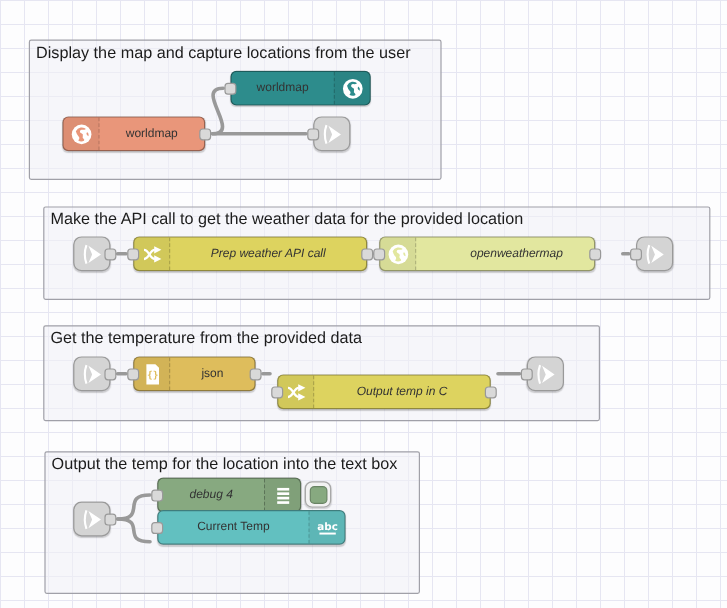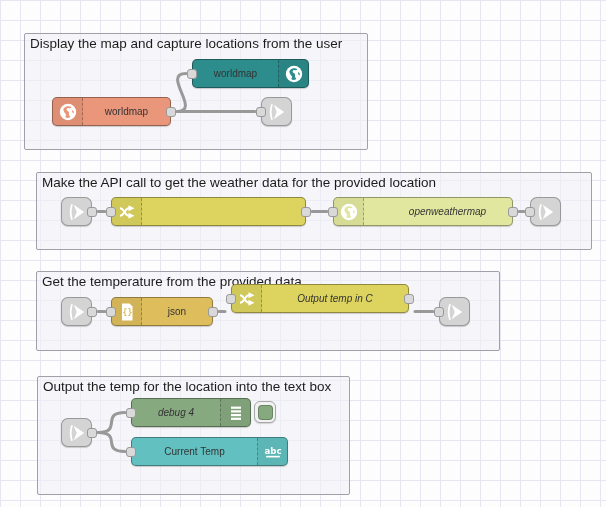--- a/index.html
+++ b/index.html
@@ -174,24 +174,25 @@
       <div class="icon-section icon-left">
         <span>
           <svg viewBox="0 0 20 20">
             <path d="M3,13.8 C7.5,13.8 7.5,6.2 12,6.2" stroke="#fff" stroke-width="2" fill="none"></path>
             <path d="M3,6.2 C7.5,6.2 7.5,13.8 12,13.8" stroke="#fff" stroke-width="2" fill="none"></path>
             <polygon points="11.5,3.2 17.5,6.2 11.5,9.2" fill="#fff"></polygon>
             <polygon points="11.5,10.8 17.5,13.8 11.5,16.8" fill="#fff"></polygon>
           </svg>
         </span>
       </div>
-      <div class="port port-in"></div>
-      <div class="port port-out"></div>
-    </div>
-    <div class="node" style="left: 333px; top: 197px; width: 180px; height: 29px; gap: 19px; --node-bg: #e2e79f;">
+      <span class="node-label italic">Prep weather API call</span>
+      <div class="port port-in"></div>
+      <div class="port port-out"></div>
+    </div>
+    <div class="node" style="left: 316px; top: 197px; width: 180px; height: 29px; gap: 19px; --node-bg: #e2e79f;">
       <div class="icon-section icon-left">
         <span>
           <svg viewBox="0 0 20 20">
             <circle cx="10" cy="10" r="8.2" fill="#fff"></circle>
             <path fill="var(--node-bg,#888)" d="M5.2,7.4 Q6.5,4.6 9.2,4.2 Q12.4,3.9 13.6,5.4 Q12.2,6.3 10.6,6.1 Q9,5.9 8.6,7.3 Q8.3,8.5 9.8,9.1 Q11.6,9.8 11,11.4 Q10.4,12.9 11.8,13.9 Q12.6,14.5 12,15.3 Q9.4,16.6 7.2,15 Q8.9,13.2 7.5,11.8 Q6,10.4 5.2,7.4 Z"></path>
             <path fill="var(--node-bg,#888)" d="M14.6,8 Q16.3,9.3 15.8,11.6 Q14.4,11 14,9.5 Z"></path>
           </svg>
         </span>
       </div>
       <span class="node-label italic">openweathermap</span>
@@ -222,21 +223,21 @@
           <svg viewBox="0 0 20 20">
             <path d="M5,1.5 L12.5,1.5 L15.5,4.5 L15.5,18.5 L5,18.5 Z" fill="#fff"></path>
             <text x="10.4" y="12.6" font-size="8" font-weight="bold" text-anchor="middle" fill="var(--node-bg,#888)" font-family="DejaVu Sans Mono, monospace">{}</text>
           </svg>
         </span>
       </div>
       <span class="node-label">json</span>
       <div class="port port-in"></div>
       <div class="port port-out"></div>
     </div>
-    <div class="node" style="left: 231px; top: 284px; width: 178px; height: 29px; --node-bg: #ddd35f;">
+    <div class="node" style="left: 231px; top: 312px; width: 178px; height: 29px; --node-bg: #ddd35f;">
       <div class="icon-section icon-left">
         <span>
           <svg viewBox="0 0 20 20">
             <path d="M3,13.8 C7.5,13.8 7.5,6.2 12,6.2" stroke="#fff" stroke-width="2" fill="none"></path>
             <path d="M3,6.2 C7.5,6.2 7.5,13.8 12,13.8" stroke="#fff" stroke-width="2" fill="none"></path>
             <polygon points="11.5,3.2 17.5,6.2 11.5,9.2" fill="#fff"></polygon>
             <polygon points="11.5,10.8 17.5,13.8 11.5,16.8" fill="#fff"></polygon>
           </svg>
         </span>
       </div>
@@ -274,21 +275,21 @@
               <rect x="5" y="14.7" width="10" height="2.2"></rect>
             </g>
           </svg>
         </span>
       </div>
       <div class="port port-in"></div>
       <div class="node-button">
         <div class="node-button-fill"></div>
       </div>
     </div>
-    <div class="node" style="left: 131px; top: 437px; width: 157px; height: 29px; --node-bg: #62c0c0;">
+    <div class="node" style="left: 131px; top: 425px; width: 157px; height: 29px; --node-bg: #62c0c0;">
       <span class="node-label">Current Temp</span>
       <div class="icon-section icon-right">
         <span>
           <svg viewBox="0 0 22 20">
             <text x="11" y="12" font-size="9.5" font-weight="bold" text-anchor="middle" fill="#fff" font-family="DejaVu Sans, sans-serif">abc</text>
             <rect x="3.5" y="14.2" width="15" height="1.8" fill="#fff"></rect>
           </svg>
         </span>
       </div>
       <div class="port port-in"></div>

